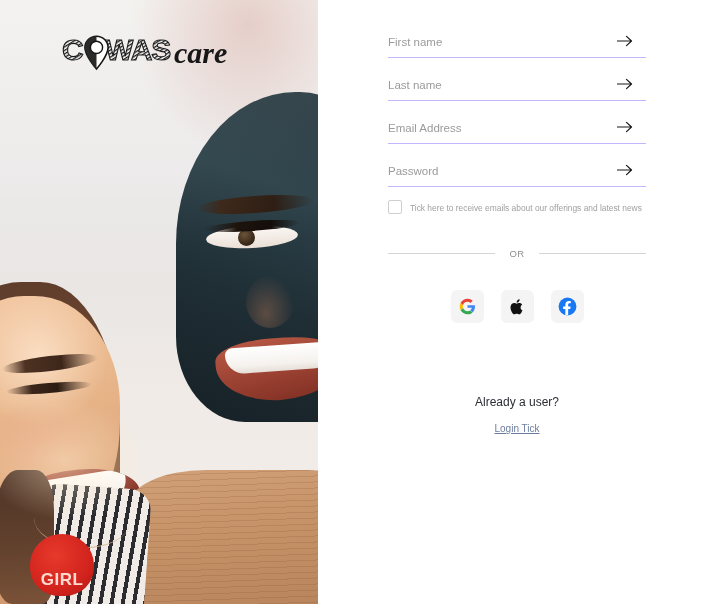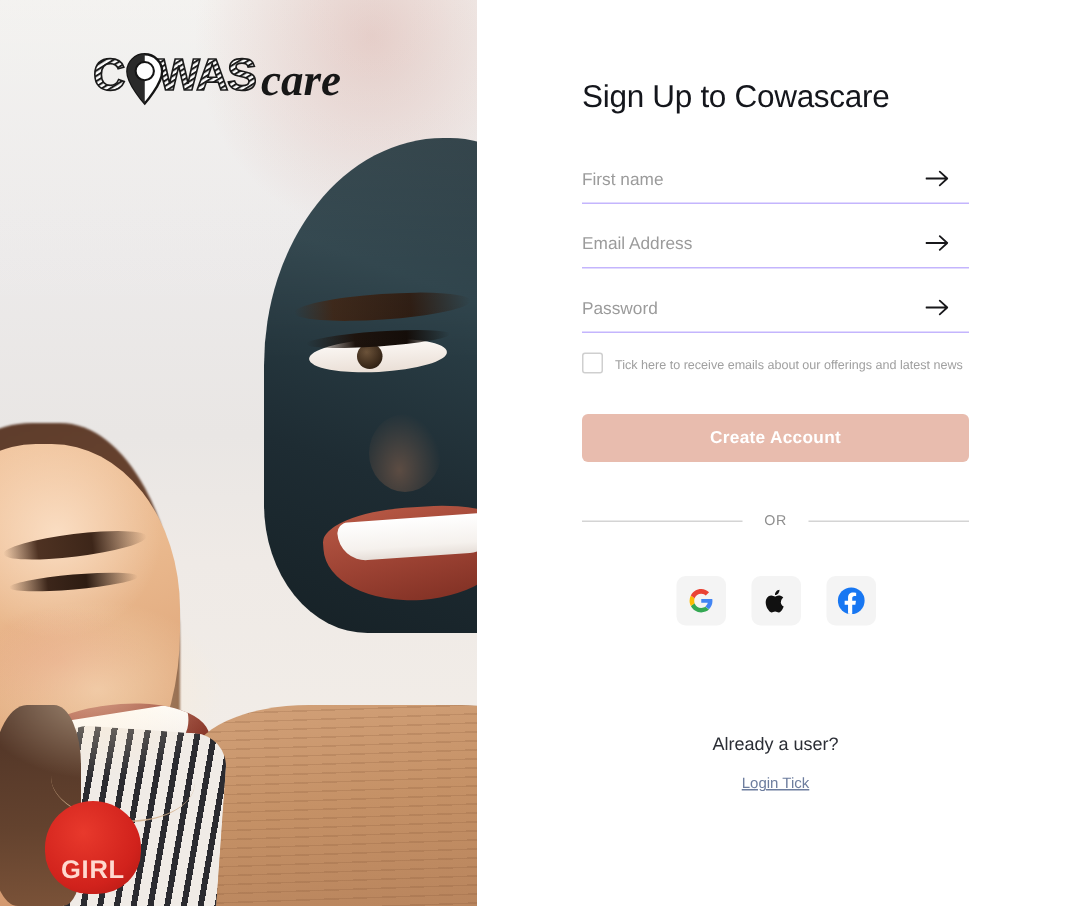--- a/index.html
+++ b/index.html
@@ -478,33 +478,40 @@
         <circle cx="34.5" cy="17.4" r="6.1" fill="#ffffff" stroke="#141414" stroke-width="1.4"></circle>
       </g>
       <text x="112" y="33" font-family="'Liberation Serif', serif" font-style="italic" font-weight="bold" font-size="30" fill="#171717">care</text>
     </svg>
   </div>
 </div>
 
 <div class="form-panel">
   <div class="form-inner">
 
-    <h1 class="page-title">Sign Up to Cowascare</h1>
 
     <div class="fields">
 
       <div class="field">
         <input type="text" placeholder="First name" style="">
         <button class="arrow-btn">
           <svg width="16" height="12" viewBox="0 0 16 12">
             <path d="M0.5 6h13M9.5 1.4L14.5 6l-5 4.6" fill="none" stroke="#18181b" stroke-width="1.2" stroke-linecap="round" stroke-linejoin="round"></path>
           </svg>
         </button>
       </div>
 
+      <div class="field">
+        <input type="text" placeholder="Last name" style="">
+        <button class="arrow-btn">
+          <svg width="16" height="12" viewBox="0 0 16 12">
+            <path d="M0.5 6h13M9.5 1.4L14.5 6l-5 4.6" fill="none" stroke="#18181b" stroke-width="1.2" stroke-linecap="round" stroke-linejoin="round"></path>
+          </svg>
+        </button>
+      </div>
 
       <div class="field">
         <input type="email" placeholder="Email Address" style="">
         <button class="arrow-btn">
           <svg width="16" height="12" viewBox="0 0 16 12">
             <path d="M0.5 6h13M9.5 1.4L14.5 6l-5 4.6" fill="none" stroke="#18181b" stroke-width="1.2" stroke-linecap="round" stroke-linejoin="round"></path>
           </svg>
         </button>
       </div>
 
@@ -517,21 +524,20 @@
         </button>
       </div>
 
     </div>
 
     <div class="checkrow">
       <div class="checkbox"></div>
       <span class="checkrow-label">Tick here to receive emails about our offerings and latest news</span>
     </div>
 
-    <button class="create-btn">Create Account</button>
 
     <div class="or-row">
       <div class="or-line"></div>
       <span class="or-text">OR</span>
       <div class="or-line"></div>
     </div>
 
     <div class="socials">
 
       <button class="social-btn">

